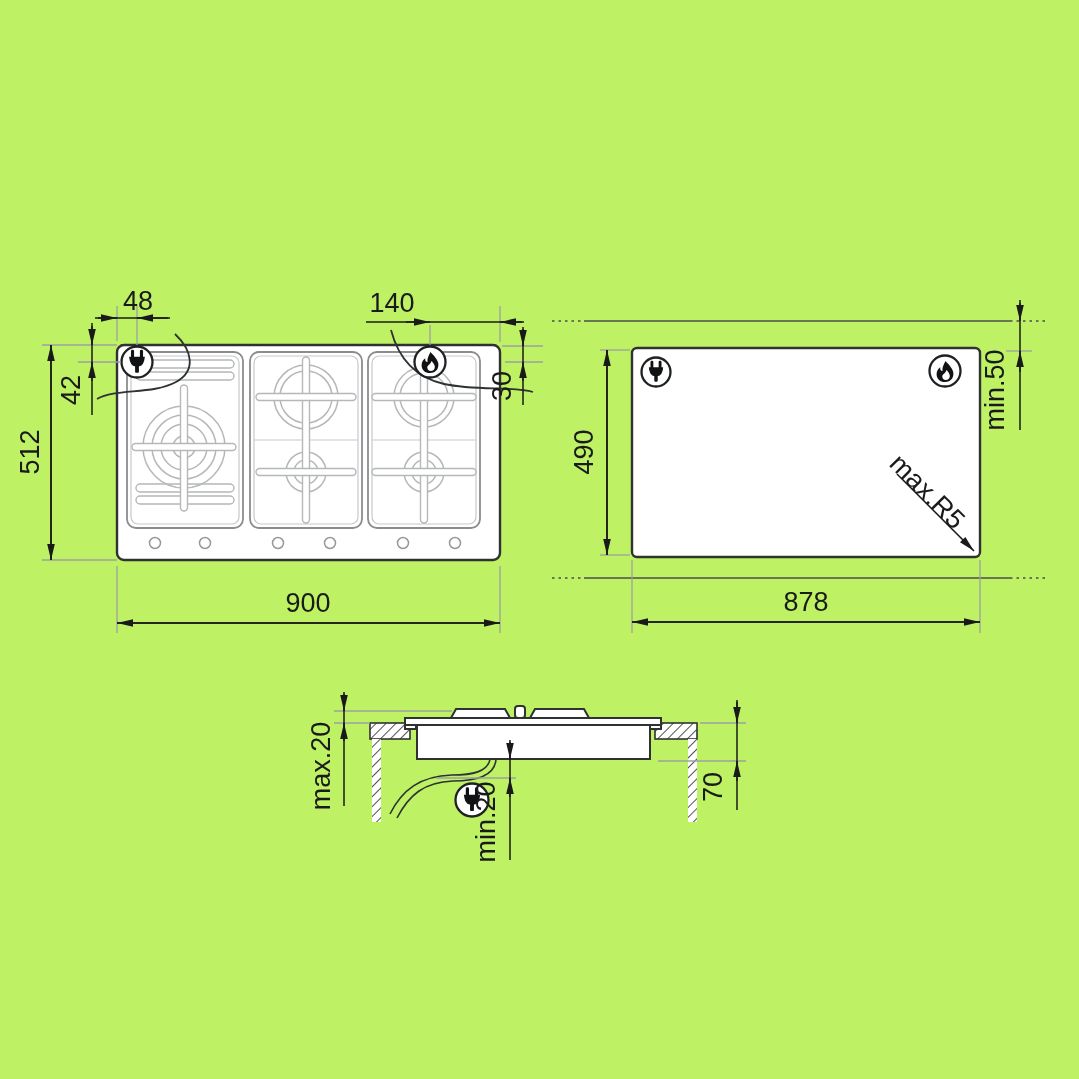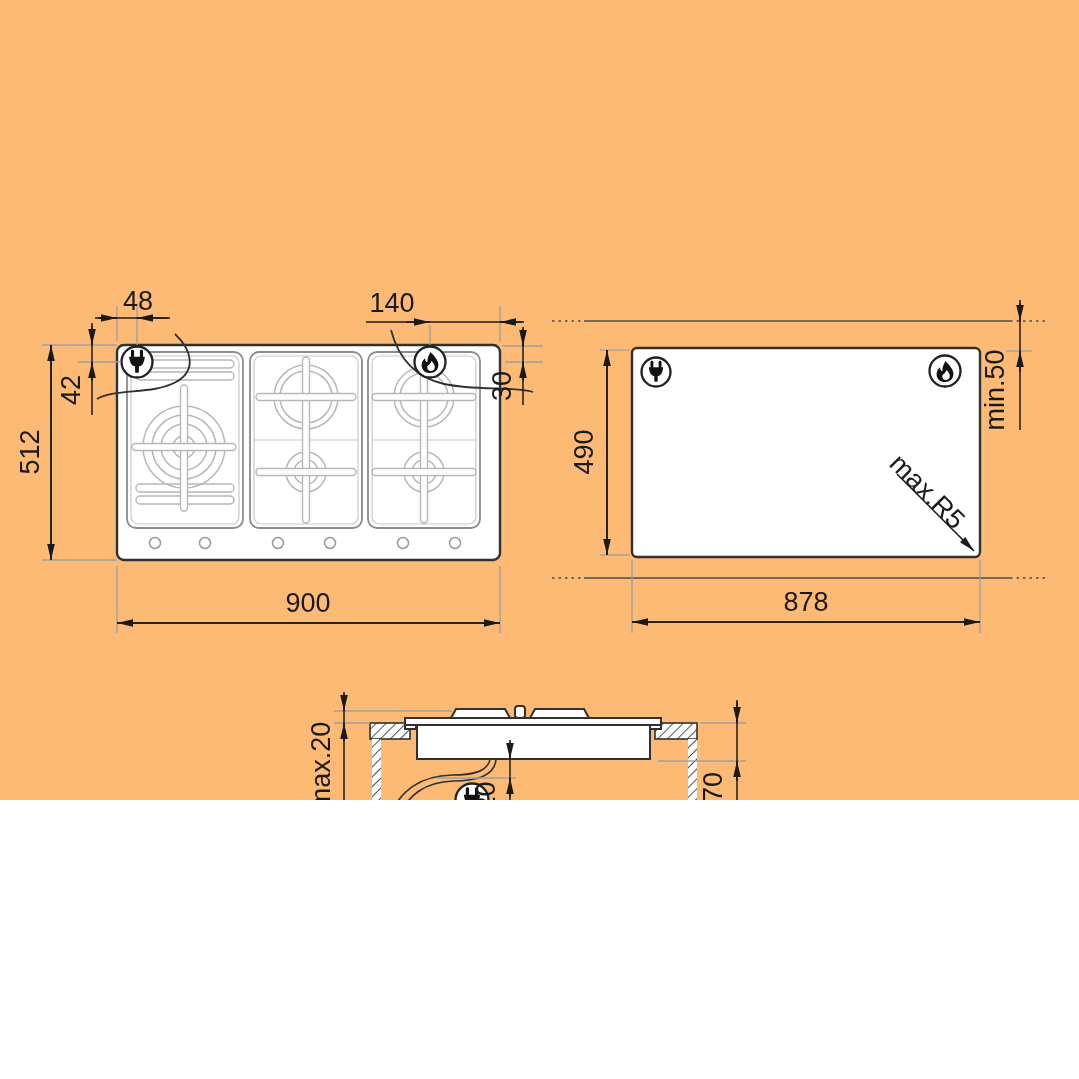--- a/index.html
+++ b/index.html
@@ -1,16 +1,16 @@
 <!DOCTYPE html>
 <html><head>
 <meta charset="utf-8">
 <style>
   html,body{margin:0;padding:0;background:#ffffff;}
-  #stage{position:relative;width:1079px;height:800px;background:#fdba74;overflow:hidden;
+  #stage{position:relative;width:1079px;height:1079px;background:#bef264;overflow:hidden;
          font-family:"Liberation Sans", sans-serif;}
   svg{display:block;}
   text{font-family:"Liberation Sans", sans-serif;fill:#1a1a1a;font-size:27px;}
   .thin{stroke:#9d9fa2;stroke-width:1.3;fill:none;}
   .dim{stroke:#1a1a1a;stroke-width:1.5;fill:none;}
   .outline{stroke:#2f3133;stroke-width:2.4;fill:#ffffff;}
   .zone{stroke:#8a8c8e;stroke-width:1.8;fill:none;}
   .zone-in{stroke:#c6c8ca;stroke-width:1.2;fill:none;}
   .burner{stroke:#b5b7b9;stroke-width:1.5;fill:none;}
   .arm{stroke:#b5b7b9;stroke-width:1.4;fill:#ffffff;}

